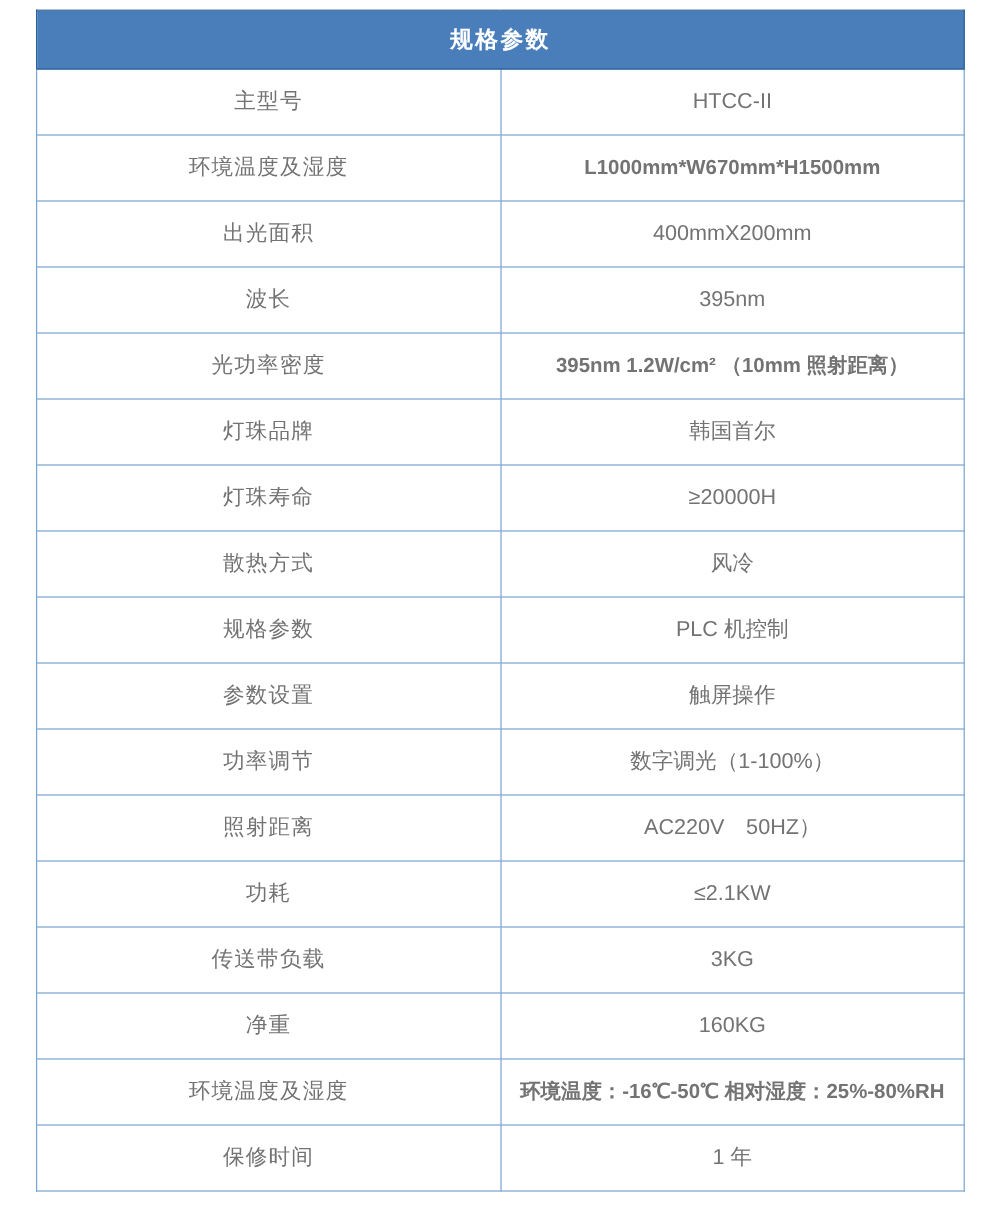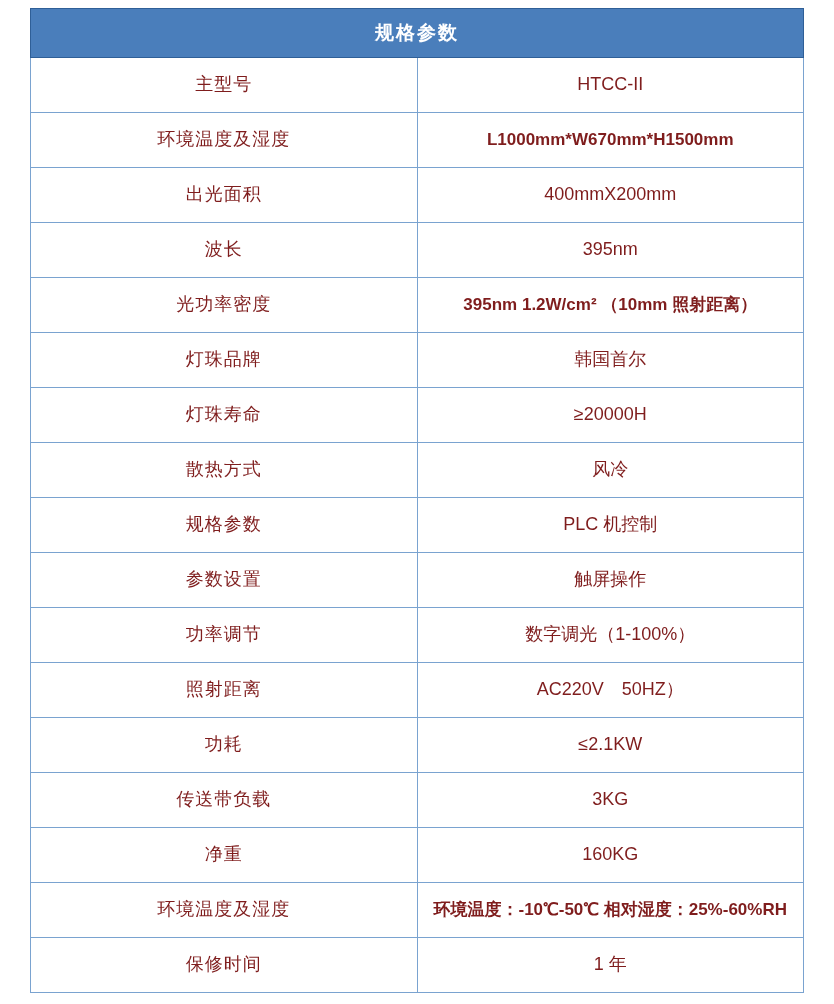--- a/index.html
+++ b/index.html
@@ -28,21 +28,21 @@
     height: 48px;
     border: 1px solid #2f5f97;
     padding: 0;
   }
   #spec-table td {
     border: 1px solid #7aa3d0;
     text-align: center;
     vertical-align: middle;
     height: 55px;
     font-size: 18px;
-    color: #7f1d1d;
+    color: #737373;
     padding: 2px 6px;
     box-sizing: border-box;
     line-height: 1.3;
   }
   #spec-table td.label-cell {
     width: 270px;
     letter-spacing: 1px;
   }
   #spec-table td.value-cell {
     width: 546px;
@@ -118,20 +118,20 @@
       <tr>
         <td class="label-cell">传送带负载</td>
         <td class="value-cell">3KG</td>
       </tr>
       <tr>
         <td class="label-cell">净重</td>
         <td class="value-cell">160KG</td>
       </tr>
       <tr class="row-small">
         <td class="label-cell">环境温度及湿度</td>
-        <td class="value-cell">环境温度：-10℃-50℃  相对湿度：25%-60%RH</td>
+        <td class="value-cell">环境温度：-16℃-50℃  相对湿度：25%-80%RH</td>
       </tr>
       <tr>
         <td class="label-cell">保修时间</td>
         <td class="value-cell">1 年</td>
       </tr>
     </tbody>
 </table>
 
 </body></html>

